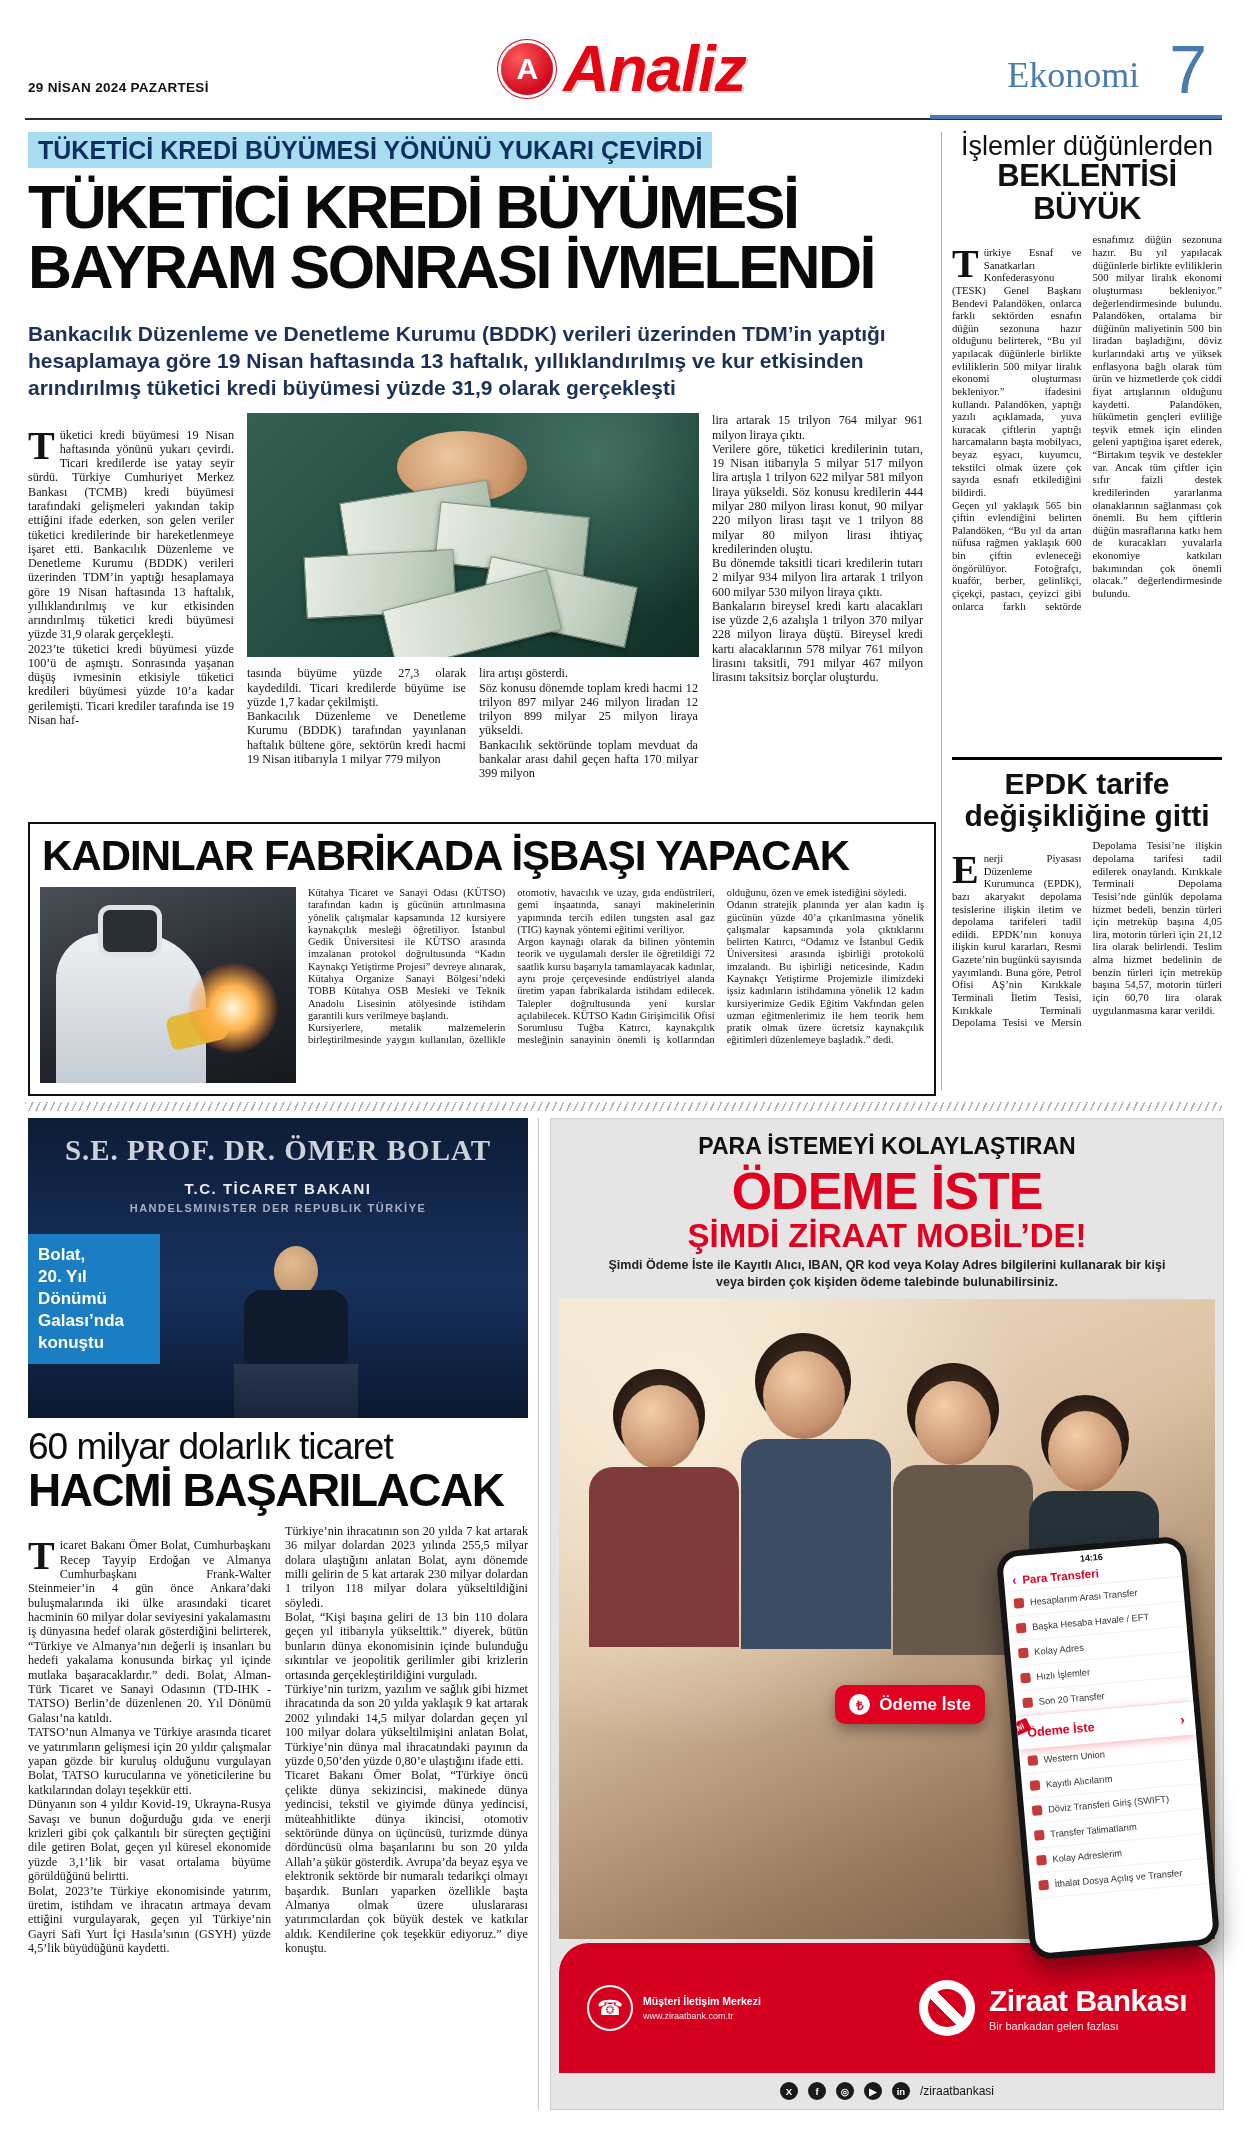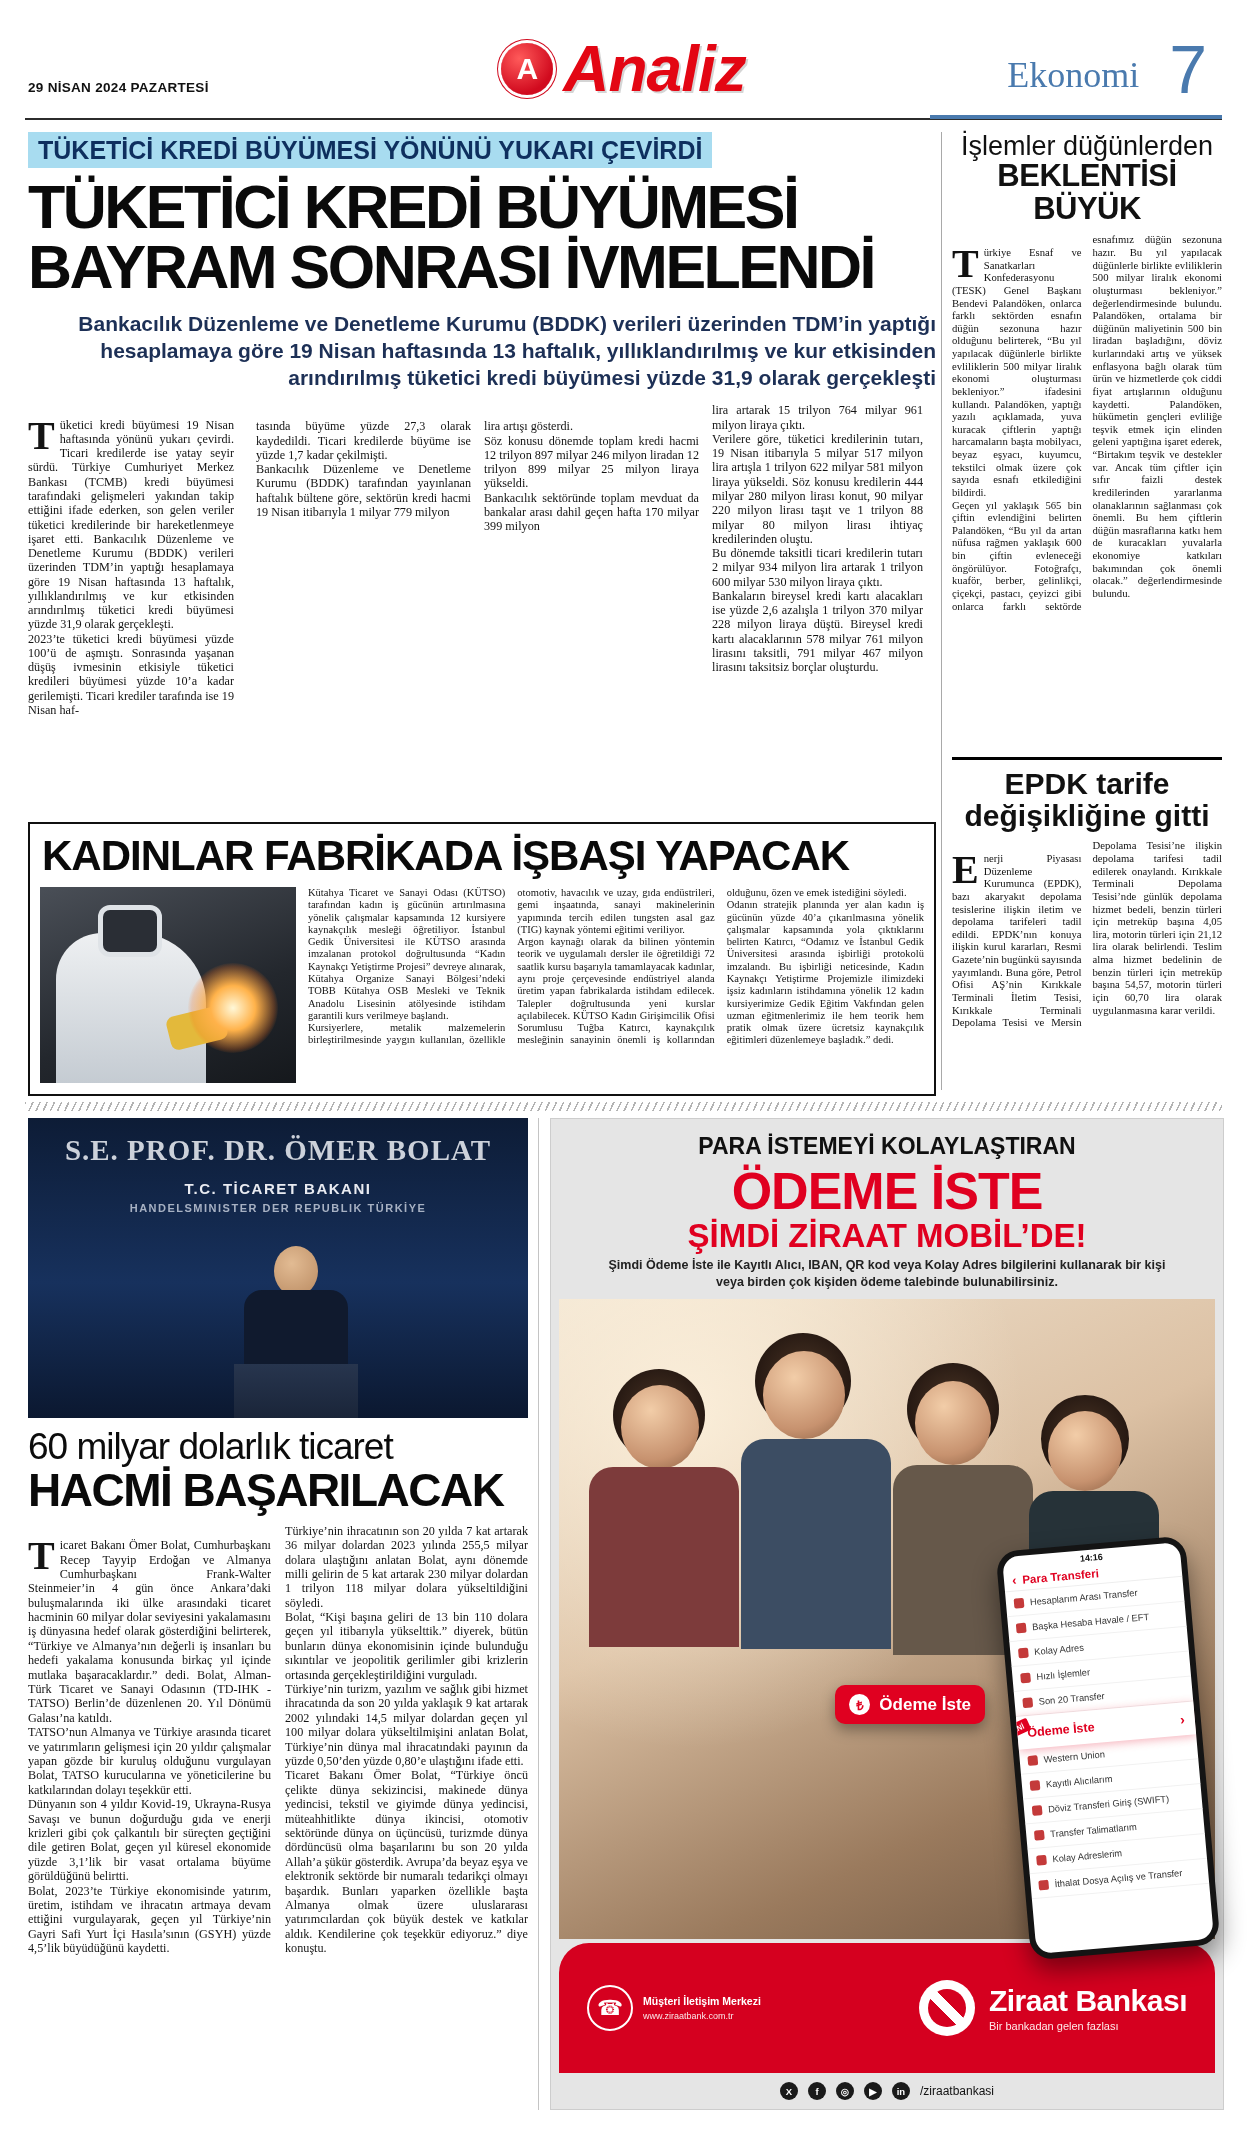--- a/index.html
+++ b/index.html
@@ -25,25 +25,25 @@
 
   
   .btxt{font-family:"Liberation Serif",serif;text-align:justify;color:#141414;white-space:pre-line;overflow:hidden;}
   .dropcap{float:left;font-family:"Liberation Serif",serif;font-weight:700;font-size:40px;line-height:.82;padding:2px 5px 0 0;}
 
   
   .lead-story{position:absolute;left:28px;top:132px;width:908px;}
   .kicker{display:inline-block;background:#a8dcf0;color:#0e2f5e;font-weight:800;font-size:25px;line-height:1.2;padding:3px 10px;}
   .headline{font-weight:900;font-size:61px;line-height:.98;letter-spacing:-2.5px;color:#0a0a0a;}
   .headline-wrap{margin-top:10px;}
-  .lead-par{margin-top:12px;font-weight:600;font-size:21px;line-height:1.3;color:#1d3056;text-align:right;}
+  .lead-par{margin-top:22px;font-weight:600;font-size:21px;line-height:1.3;color:#1d3056;}
   .lead-body{display:flex;gap:13px;margin-top:12px;height:392px;overflow:hidden;}
   .lead-col{font-size:12.2px;line-height:1.17;height:100%;}
   .c1{width:206px;flex:none;}
-  .cmid{width:452px;flex:none;display:flex;flex-direction:row;gap:9px;margin-top:16px;}
+  .cmid{width:452px;flex:none;display:flex;flex-direction:column;gap:9px;}
   .mid-cols{display:flex;gap:13px;flex:1;overflow:hidden;}
   .mid-cols .lead-col{width:219px;}
   .c4{width:211px;flex:none;}
 
   .money-photo{height:244px;position:relative;overflow:hidden;flex:none;
     background:radial-gradient(circle at 78% 18%,rgba(140,190,170,.35),transparent 42%),
                linear-gradient(135deg,#356051,#1d473c 55%,#102e26);}
   .note{position:absolute;width:150px;height:62px;background:linear-gradient(100deg,#e7ece2,#c2cfc0 70%,#a9bca9);
         border:1px solid #7e937e;box-shadow:0 2px 5px rgba(0,0,0,.35);}
   .hand{position:absolute;border-radius:50%;background:radial-gradient(circle at 40% 35%,#ecc79f,#c99468 70%,#9c6b43);}
@@ -257,20 +257,25 @@
   <div class="zigzag"></div>
 
   <section class="bolat">
     <div class="b-photo">
       <div class="bp-title">S.E. PROF. DR. ÖMER BOLAT</div>
       <div class="bp-sub1">T.C. TİCARET BAKANI</div>
       <div class="bp-sub2">HANDELSMINISTER DER REPUBLIK TÜRKİYE</div>
       <div class="bp-man-head"></div>
       <div class="bp-man-body"></div>
       <div class="bp-lectern"></div>
+      <div class="bp-caption">Bolat,
+20. Yıl
+Dönümü
+Galası’nda
+konuştu</div>
     </div>
     <div class="b-head1">60 milyar dolarlık ticaret</div>
     <div class="b-head2">HACMİ BAŞARILACAK</div>
     <div class="b-body btxt">
       <span class="dropcap">T</span><span>icaret Bakanı Ömer Bolat, Cumhurbaşkanı Recep Tayyip Erdoğan ve Almanya Cumhurbaşkanı Frank-Walter Steinmeier’in 4 gün önce Ankara’daki buluşmalarında iki ülke arasındaki ticaret hacminin 60 milyar dolar seviyesini yakalamasını iş dünyasına hedef olarak gösterdiğini belirterek, “Türkiye ve Almanya’nın değerli iş insanları bu hedefi yakalama konusunda birkaç yıl içinde mutlaka başaracaklardır.” dedi. Bolat, Alman-Türk Ticaret ve Sanayi Odasının (TD-IHK - TATSO) Berlin’de düzenlenen 20. Yıl Dönümü Galası’na katıldı.
 TATSO’nun Almanya ve Türkiye arasında ticaret ve yatırımların gelişmesi için 20 yıldır çalışmalar yapan gözde bir kuruluş olduğunu vurgulayan Bolat, TATSO kurucularına ve yöneticilerine bu katkılarından dolayı teşekkür etti.
 Dünyanın son 4 yıldır Kovid-19, Ukrayna-Rusya Savaşı ve bunun doğurduğu gıda ve enerji krizleri gibi çok çalkantılı bir süreçten geçtiğini dile getiren Bolat, geçen yıl küresel ekonomide yüzde 3,1’lik bir vasat ortalama büyüme görüldüğünü belirtti.
 Bolat, 2023’te Türkiye ekonomisinde yatırım, üretim, istihdam ve ihracatın artmaya devam ettiğini vurgulayarak, geçen yıl Türkiye’nin Gayri Safi Yurt İçi Hasıla’sının (GSYH) yüzde 4,5’lik büyüdüğünü kaydetti.
 Türkiye’nin ihracatının son 20 yılda 7 kat artarak 36 milyar dolardan 2023 yılında 255,5 milyar dolara ulaştığını anlatan Bolat, aynı dönemde milli gelirin de 5 kat artarak 230 milyar dolardan 1 trilyon 118 milyar dolara yükseltildiğini söyledi.
 Bolat, “Kişi başına geliri de 13 bin 110 dolara geçen yıl itibarıyla yükselttik.” diyerek, bütün bunların dünya ekonomisinin içinde bulunduğu sıkıntılar ve jeopolitik gerilimler gibi krizlerin ortasında gerçekleştirildiğini vurguladı.

